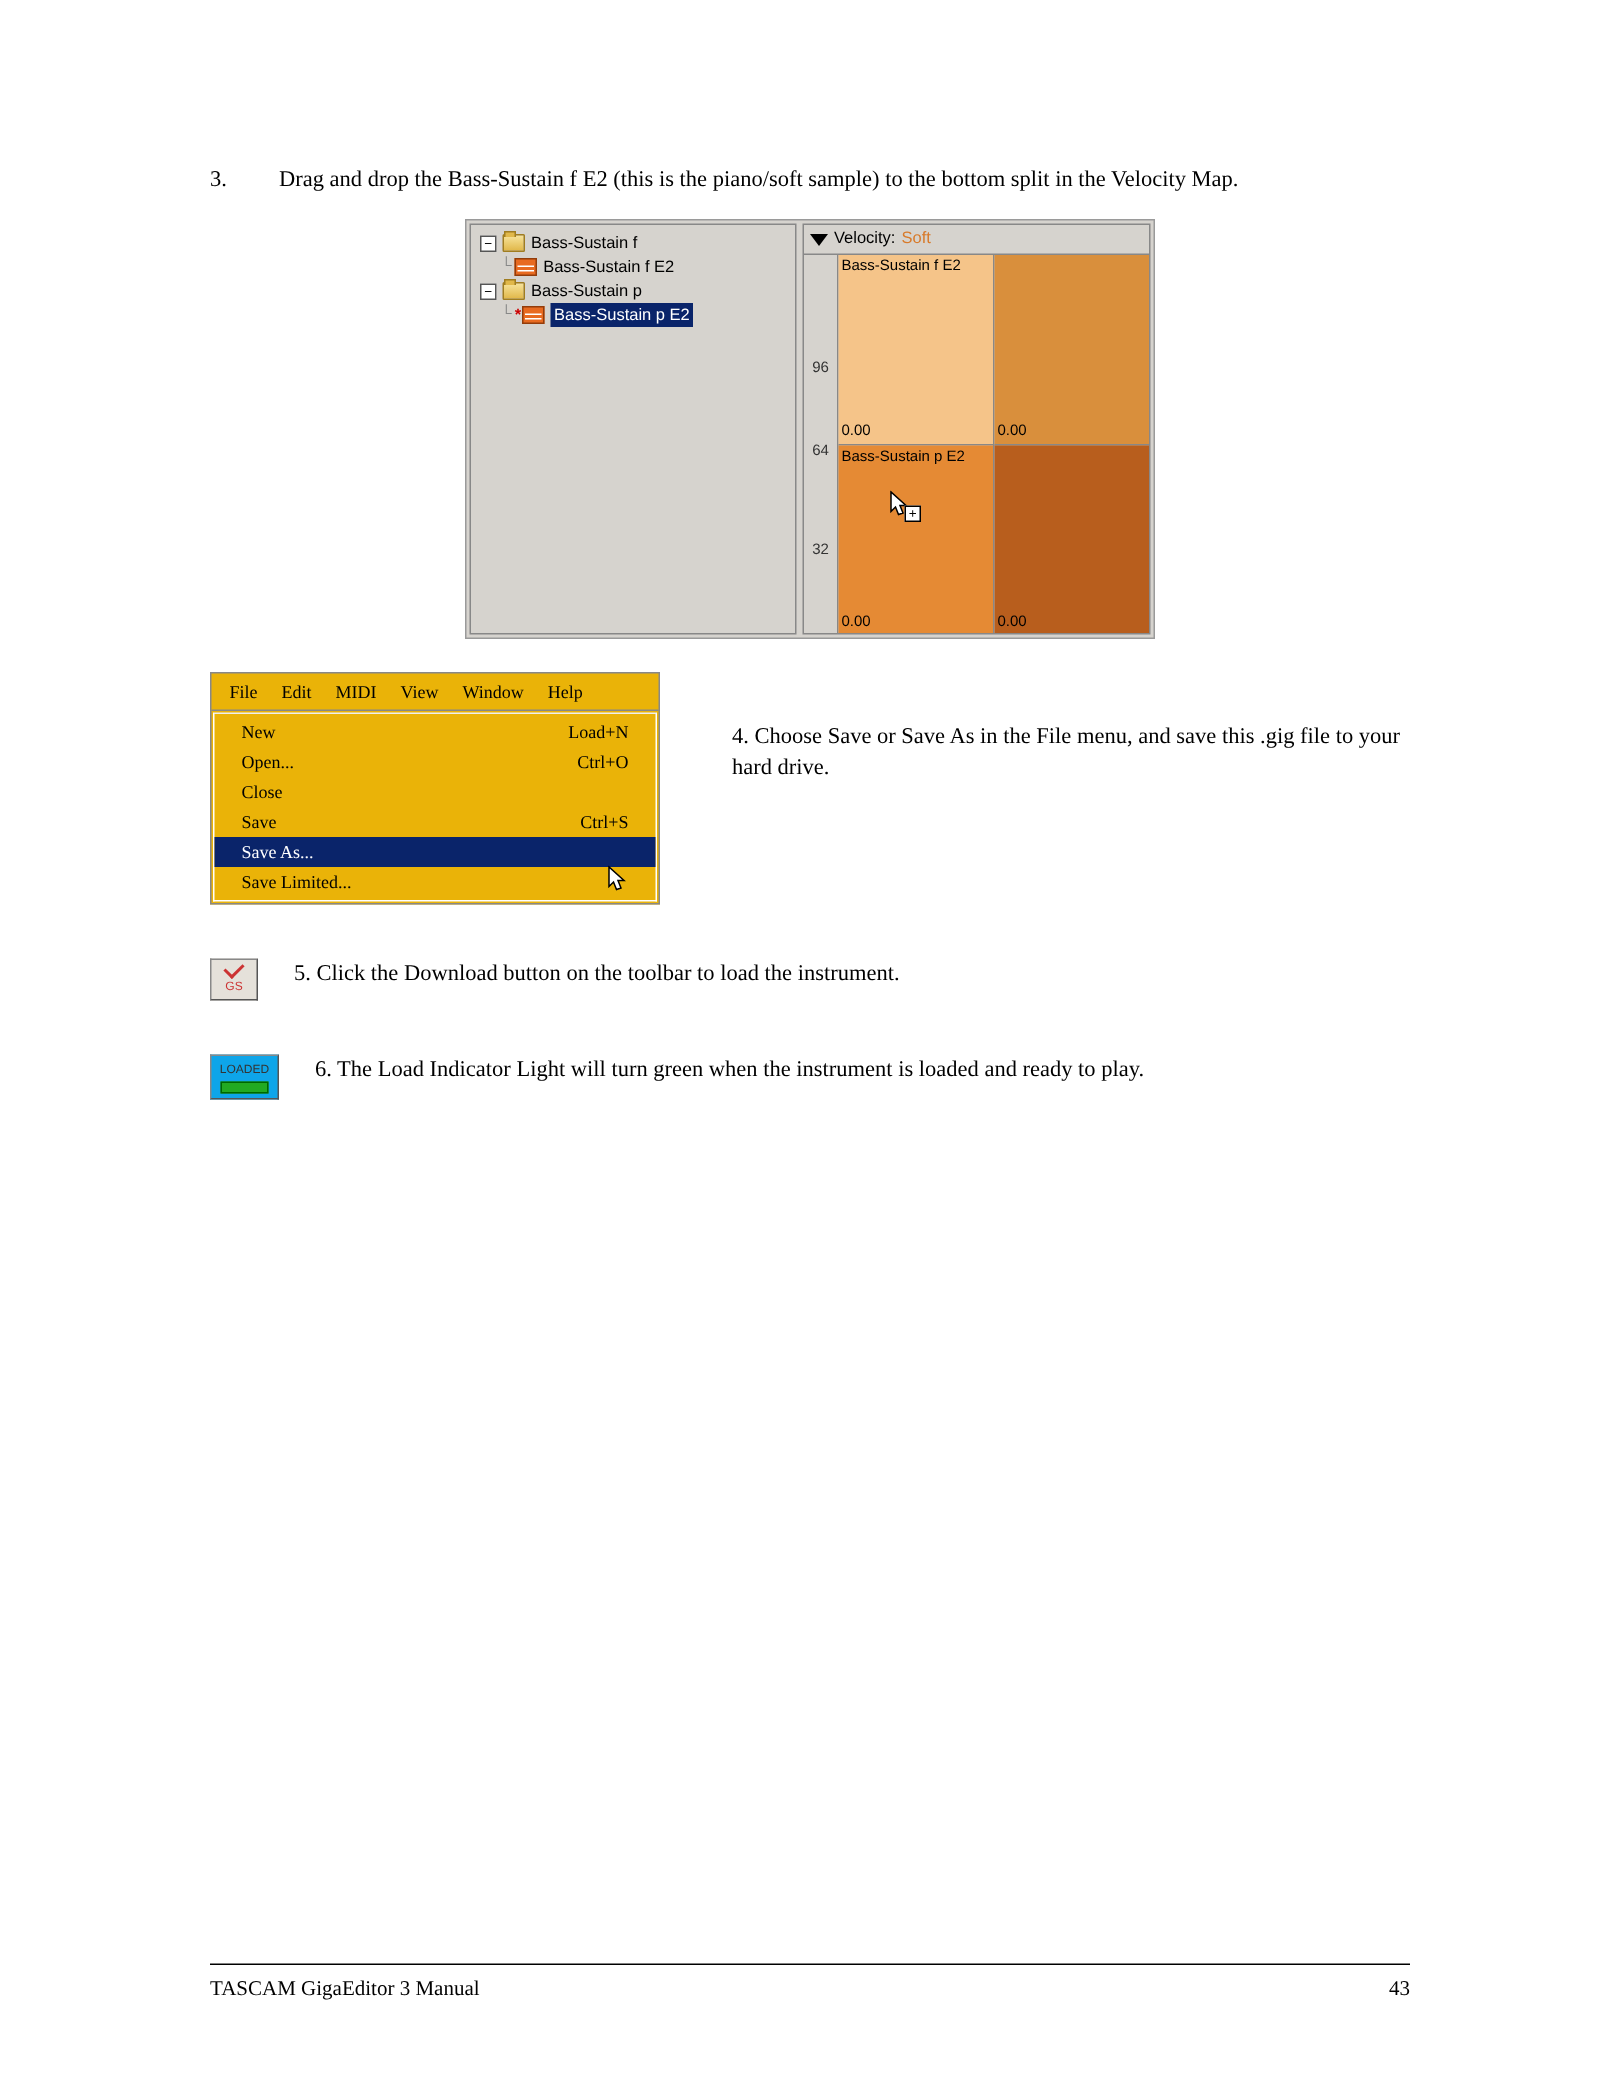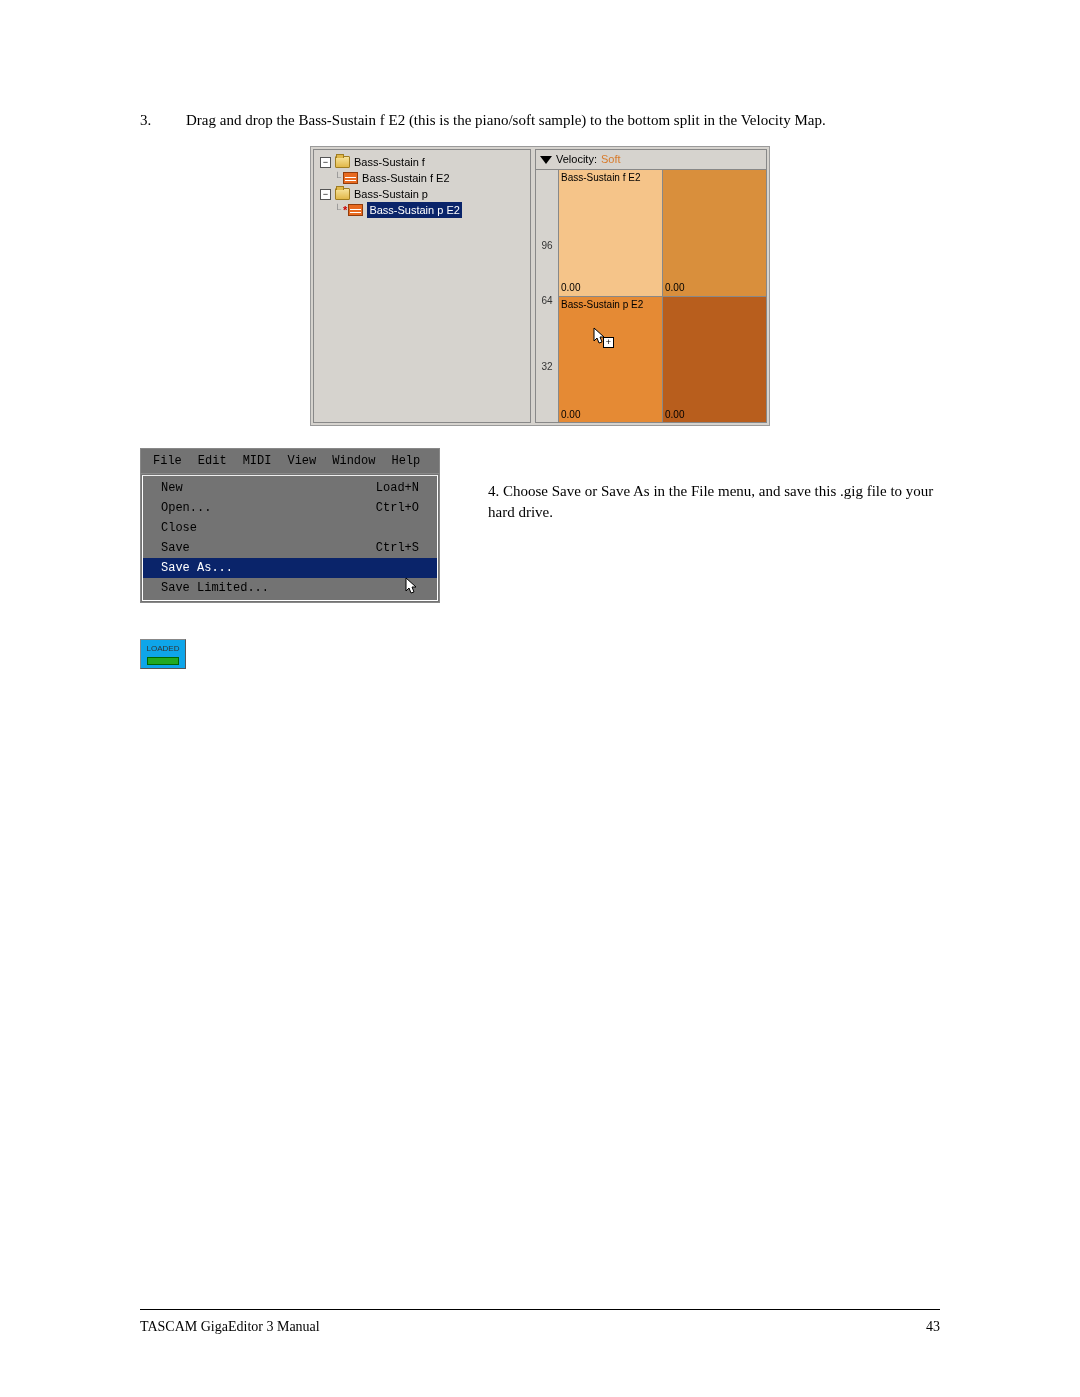--- a/index.html
+++ b/index.html
@@ -133,22 +133,22 @@
   }
 
   .after-fig1 {
     margin-top: 30px; text-align: justify;
   }
   .step4-row {
     display:flex; margin-top: 22px; gap: 48px; align-items:flex-start;
   }
   .menu-fig {
     width: 300px; flex:0 0 300px;
-    border:1px solid #888; background:#737373;
-    font-family: Liberation Mono, monospace; font-size:12px;
+    border:1px solid #888; background:#eab308;
+    font-family: Liberation Serif, serif; font-size:12px;
     box-sizing:border-box;
   }
   .menubar {
     display:flex; gap:0; padding:2px 4px; border-bottom:1px solid #888;
   }
   .menubar span{ padding:2px 8px; }
   .menuitems { padding:2px 0; border:1px solid #fff; border-top-color:#efefef; margin:1px;}
   .mi { display:flex; justify-content:space-between; padding:2px 18px 2px 18px; height:16px; align-items:center;}
   .mi.sel { background:#0a246a; color:#fff;}
   .cursor2 {
@@ -305,26 +305,36 @@
             <svg width="14" height="18" viewBox="0 0 14 18">
                 <path d="M1 1 L1 14 L4 11 L6 16 L9 15 L7 10 L11 10 Z" fill="#fff" stroke="#000"></path>
               </svg>
           </span>
         </div>
       </div>
     </div>
     <div class="step4-text">4. Choose Save or Save As in the File menu, and save this .gig file to your hard drive.</div>
   </div>
 
+  <div class="icon-row">
+    <div class="tool-btn">
+      <div style="display:flex;flex-direction:column;align-items:center">
+        <div class="arrow"></div>
+        <div class="gs">GS</div>
+      </div>
+    </div>
+    <div style="flex:1">5. Click the Download button on the toolbar to load the instrument.</div>
+  </div>
 
   <div class="icon-row">
     <div class="loaded-btn">
       <div>LOADED</div>
       <div class="light"></div>
     </div>
+    <div style="flex:1">6. The Load Indicator Light will turn green when the instrument is loaded and ready to play.</div>
   </div>
 
   <div class="footer">
     <span>TASCAM GigaEditor 3 Manual</span>
     <span>43</span>
   </div>
 
 </div>
 
 </body></html>

